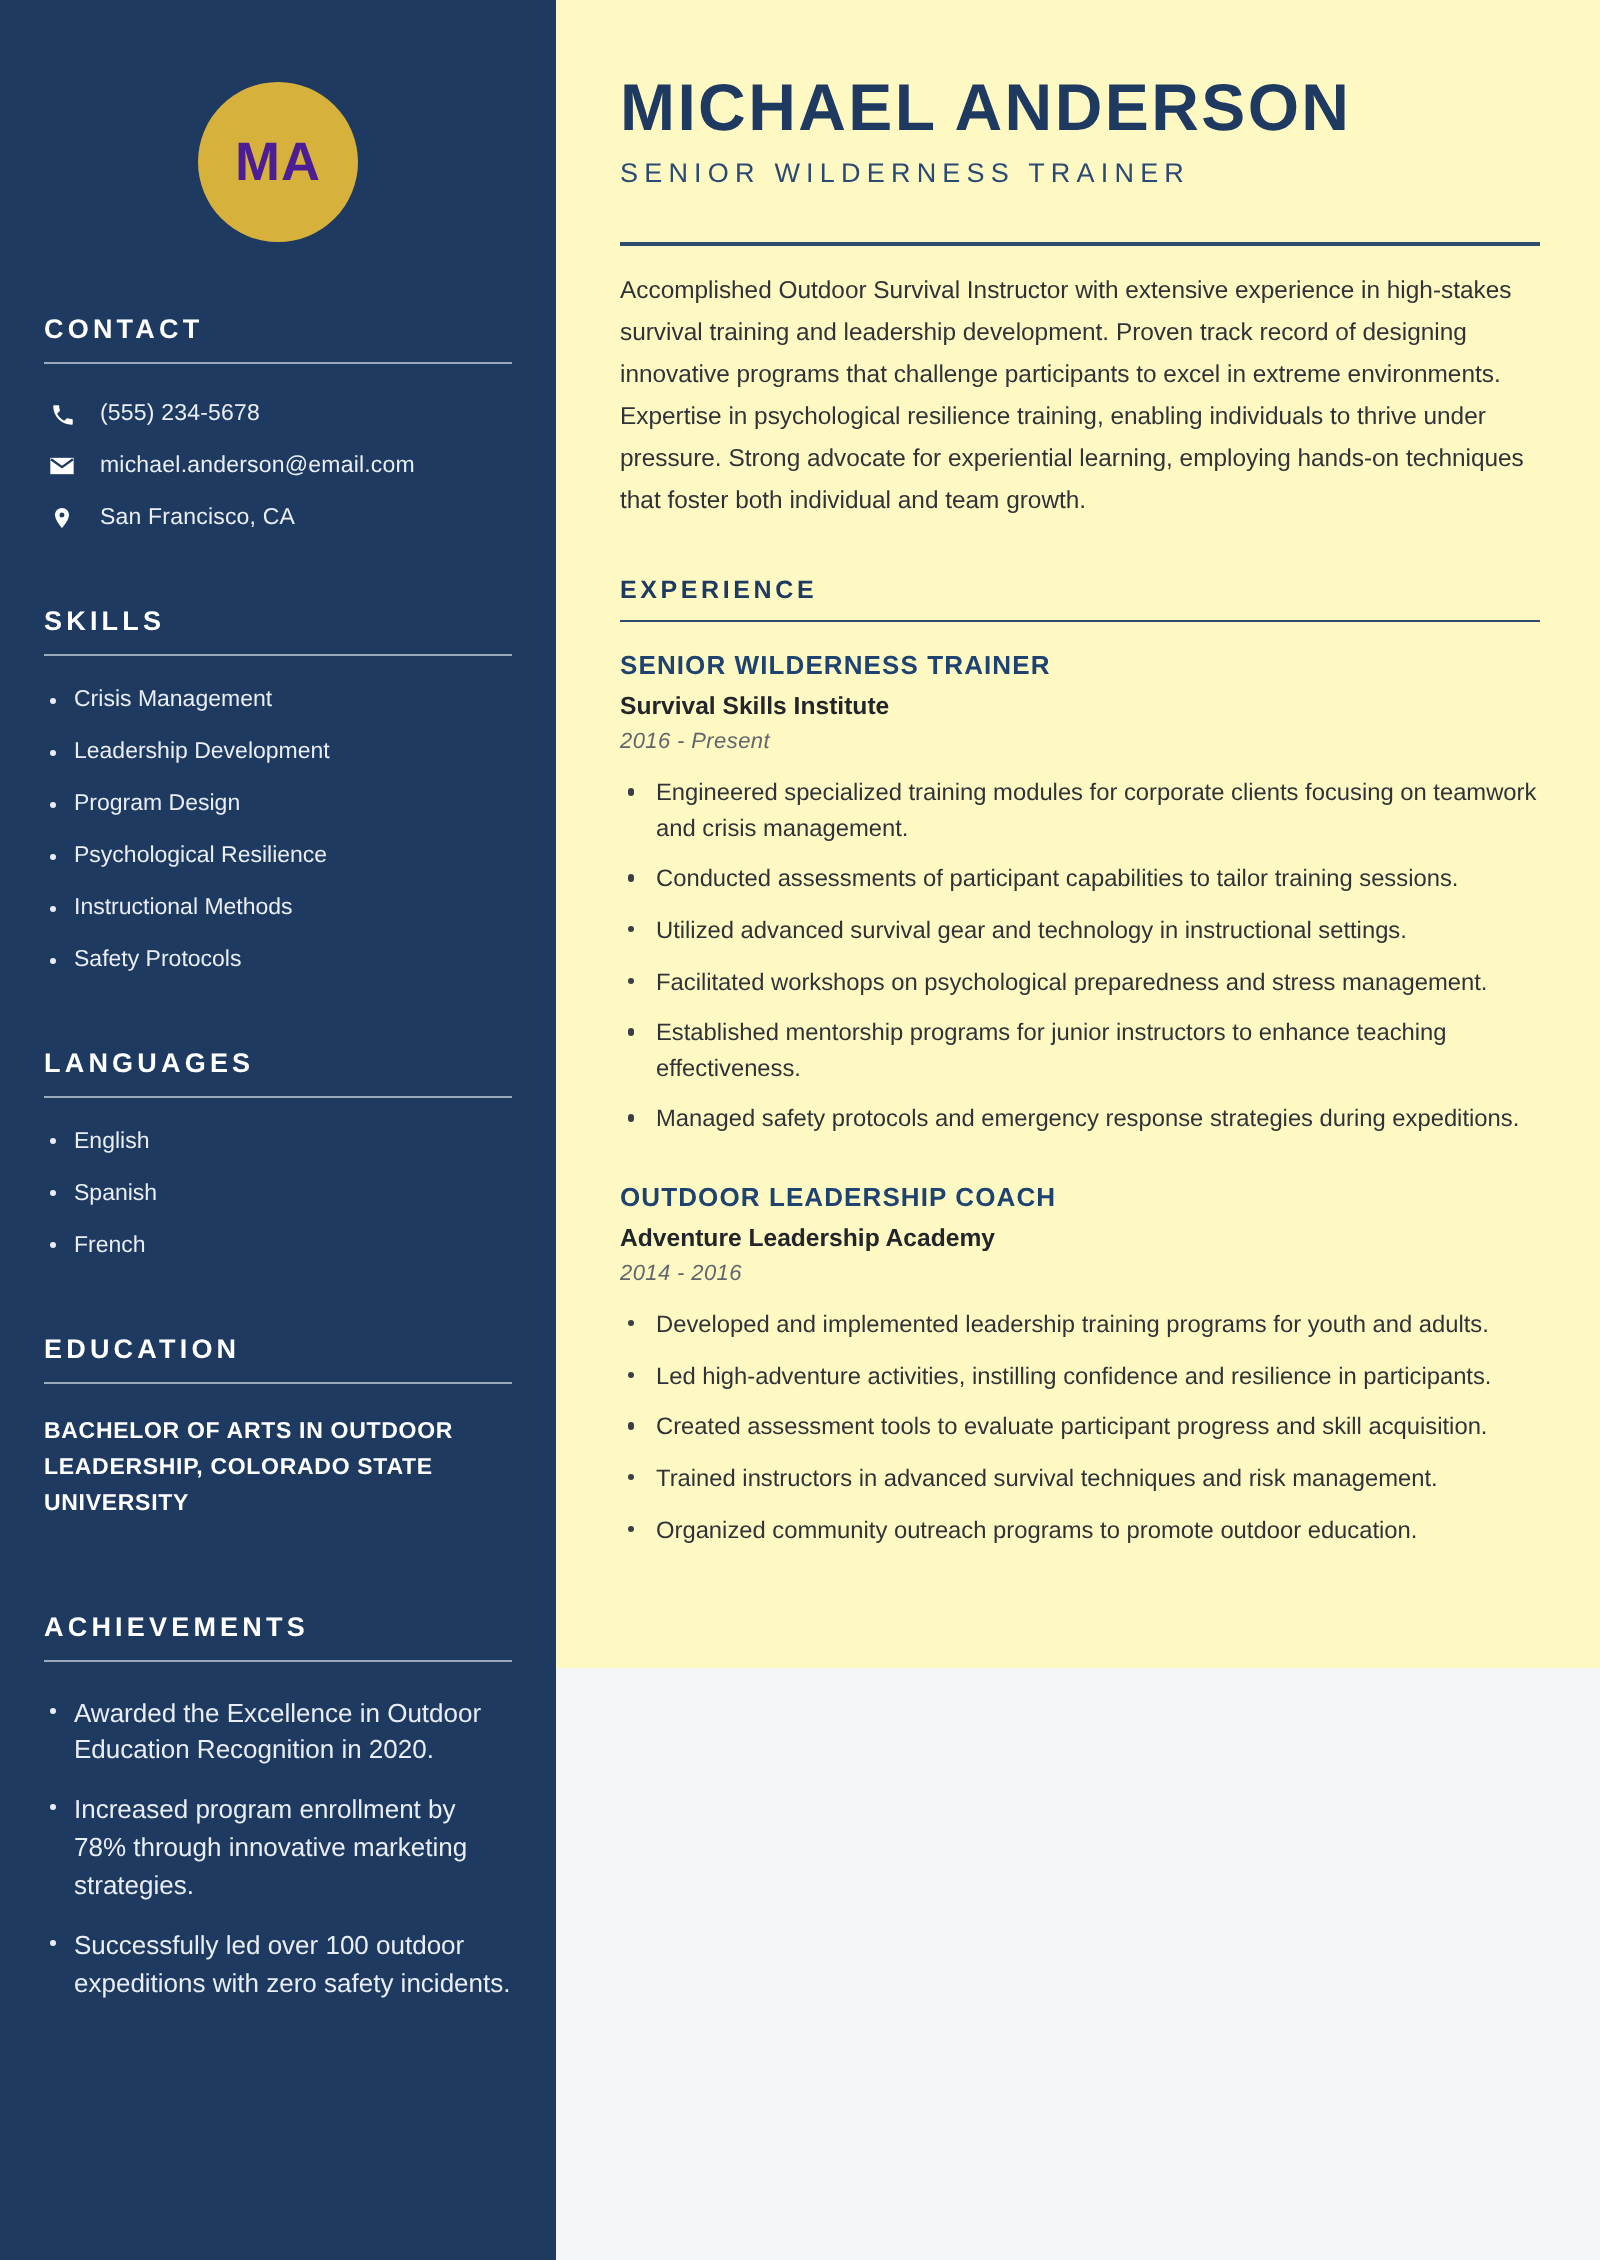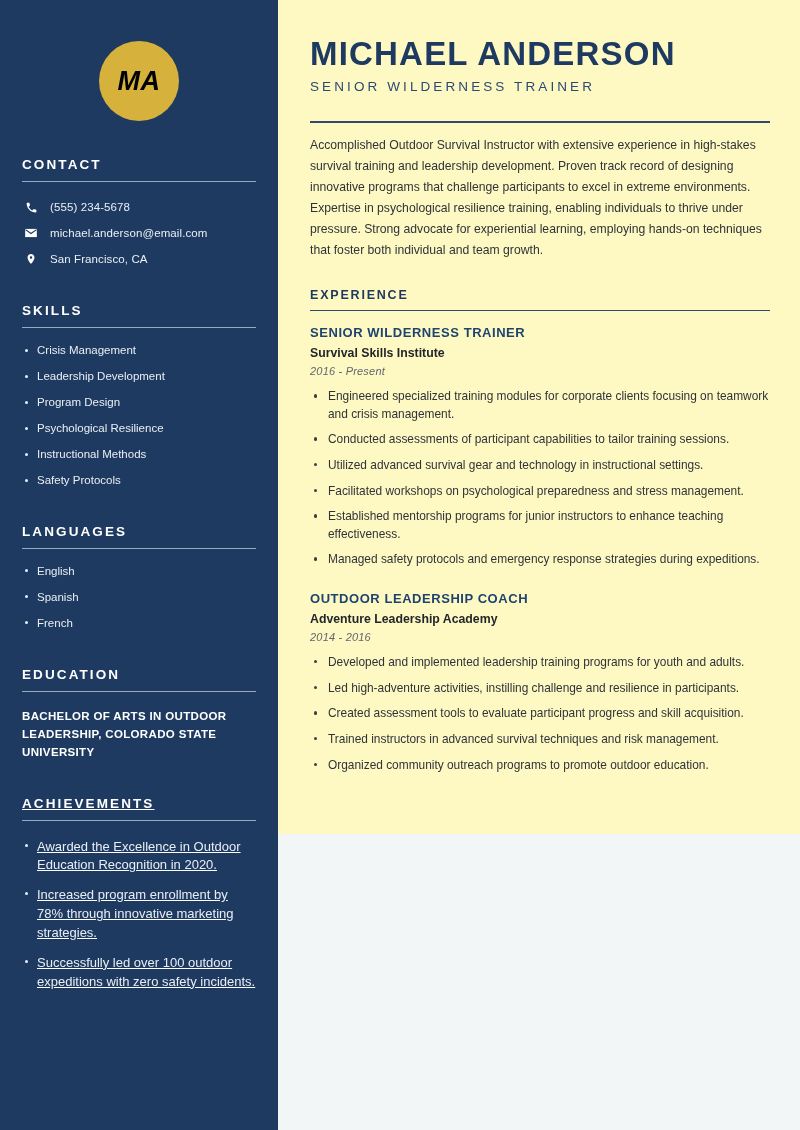--- a/index.html
+++ b/index.html
@@ -19,23 +19,22 @@
     padding:0 22px;
     position:relative;
     overflow:hidden;
   }
 
   .avatar-wrap { display:flex; justify-content:center; padding-top:41px; }
   .avatar {
     width:80px; height:80px; border-radius:50%;
     background:#d6b23c;
     display:flex; align-items:center; justify-content:center;
-    color:#000000; font-size:27px; font-weight:700; letter-spacing:0.5px;
+    color:#4c1d95; font-size:27px; font-weight:700; letter-spacing:0.5px;
     font-family:"Liberation Sans", sans-serif;
-    font-style:italic;
   }
 
   .side-section { margin-top:0; }
   .side-h {
     font-size:13.5px; font-weight:700; letter-spacing:2.1px;
     color:#ffffff; text-transform:uppercase;
   }
   .side-rule { height:1px; background:#c3cfdd; margin-top:9px; opacity:0.75; }
 
   .contact-block { margin-top:17px; }
@@ -70,21 +69,21 @@
     font-size:13px; color:#e9eef4; line-height:1.45;
   }
   .ach-list li:before {
     content:""; position:absolute; left:3px; top:6px;
     width:3px; height:3px; border-radius:50%; background:#e9eef4;
   }
 
   .gap-skills   { margin-top:36px; }
   .gap-lang     { margin-top:35px; }
   .gap-edu      { margin-top:36px; }
-  .gap-ach      { margin-top:34px;text-decoration:underline; }
+  .gap-ach      { margin-top:44px; }
 
   
   .main {
     flex:1; height:834px; background:#fef9c3;
     padding:36px 30px 0 32px;
   }
   .name {
     font-size:33px; font-weight:700; color:#1e3a60;
     letter-spacing:1.2px; line-height:1.1;
   }
@@ -244,21 +243,21 @@
           <li>Managed safety protocols and emergency response strategies during expeditions.</li>
         </ul>
       </div>
 
       <div class="job">
         <div class="job-title">OUTDOOR LEADERSHIP COACH</div>
         <div class="job-company">Adventure Leadership Academy</div>
         <div class="job-dates">2014 - 2016</div>
         <ul class="job-list">
           <li>Developed and implemented leadership training programs for youth and adults.</li>
-          <li>Led high-adventure activities, instilling challenge and resilience in participants.</li>
+          <li>Led high-adventure activities, instilling confidence and resilience in participants.</li>
           <li>Created assessment tools to evaluate participant progress and skill acquisition.</li>
           <li>Trained instructors in advanced survival techniques and risk management.</li>
           <li>Organized community outreach programs to promote outdoor education.</li>
         </ul>
       </div>
 
     </section>
 
   </main>
 </div>

